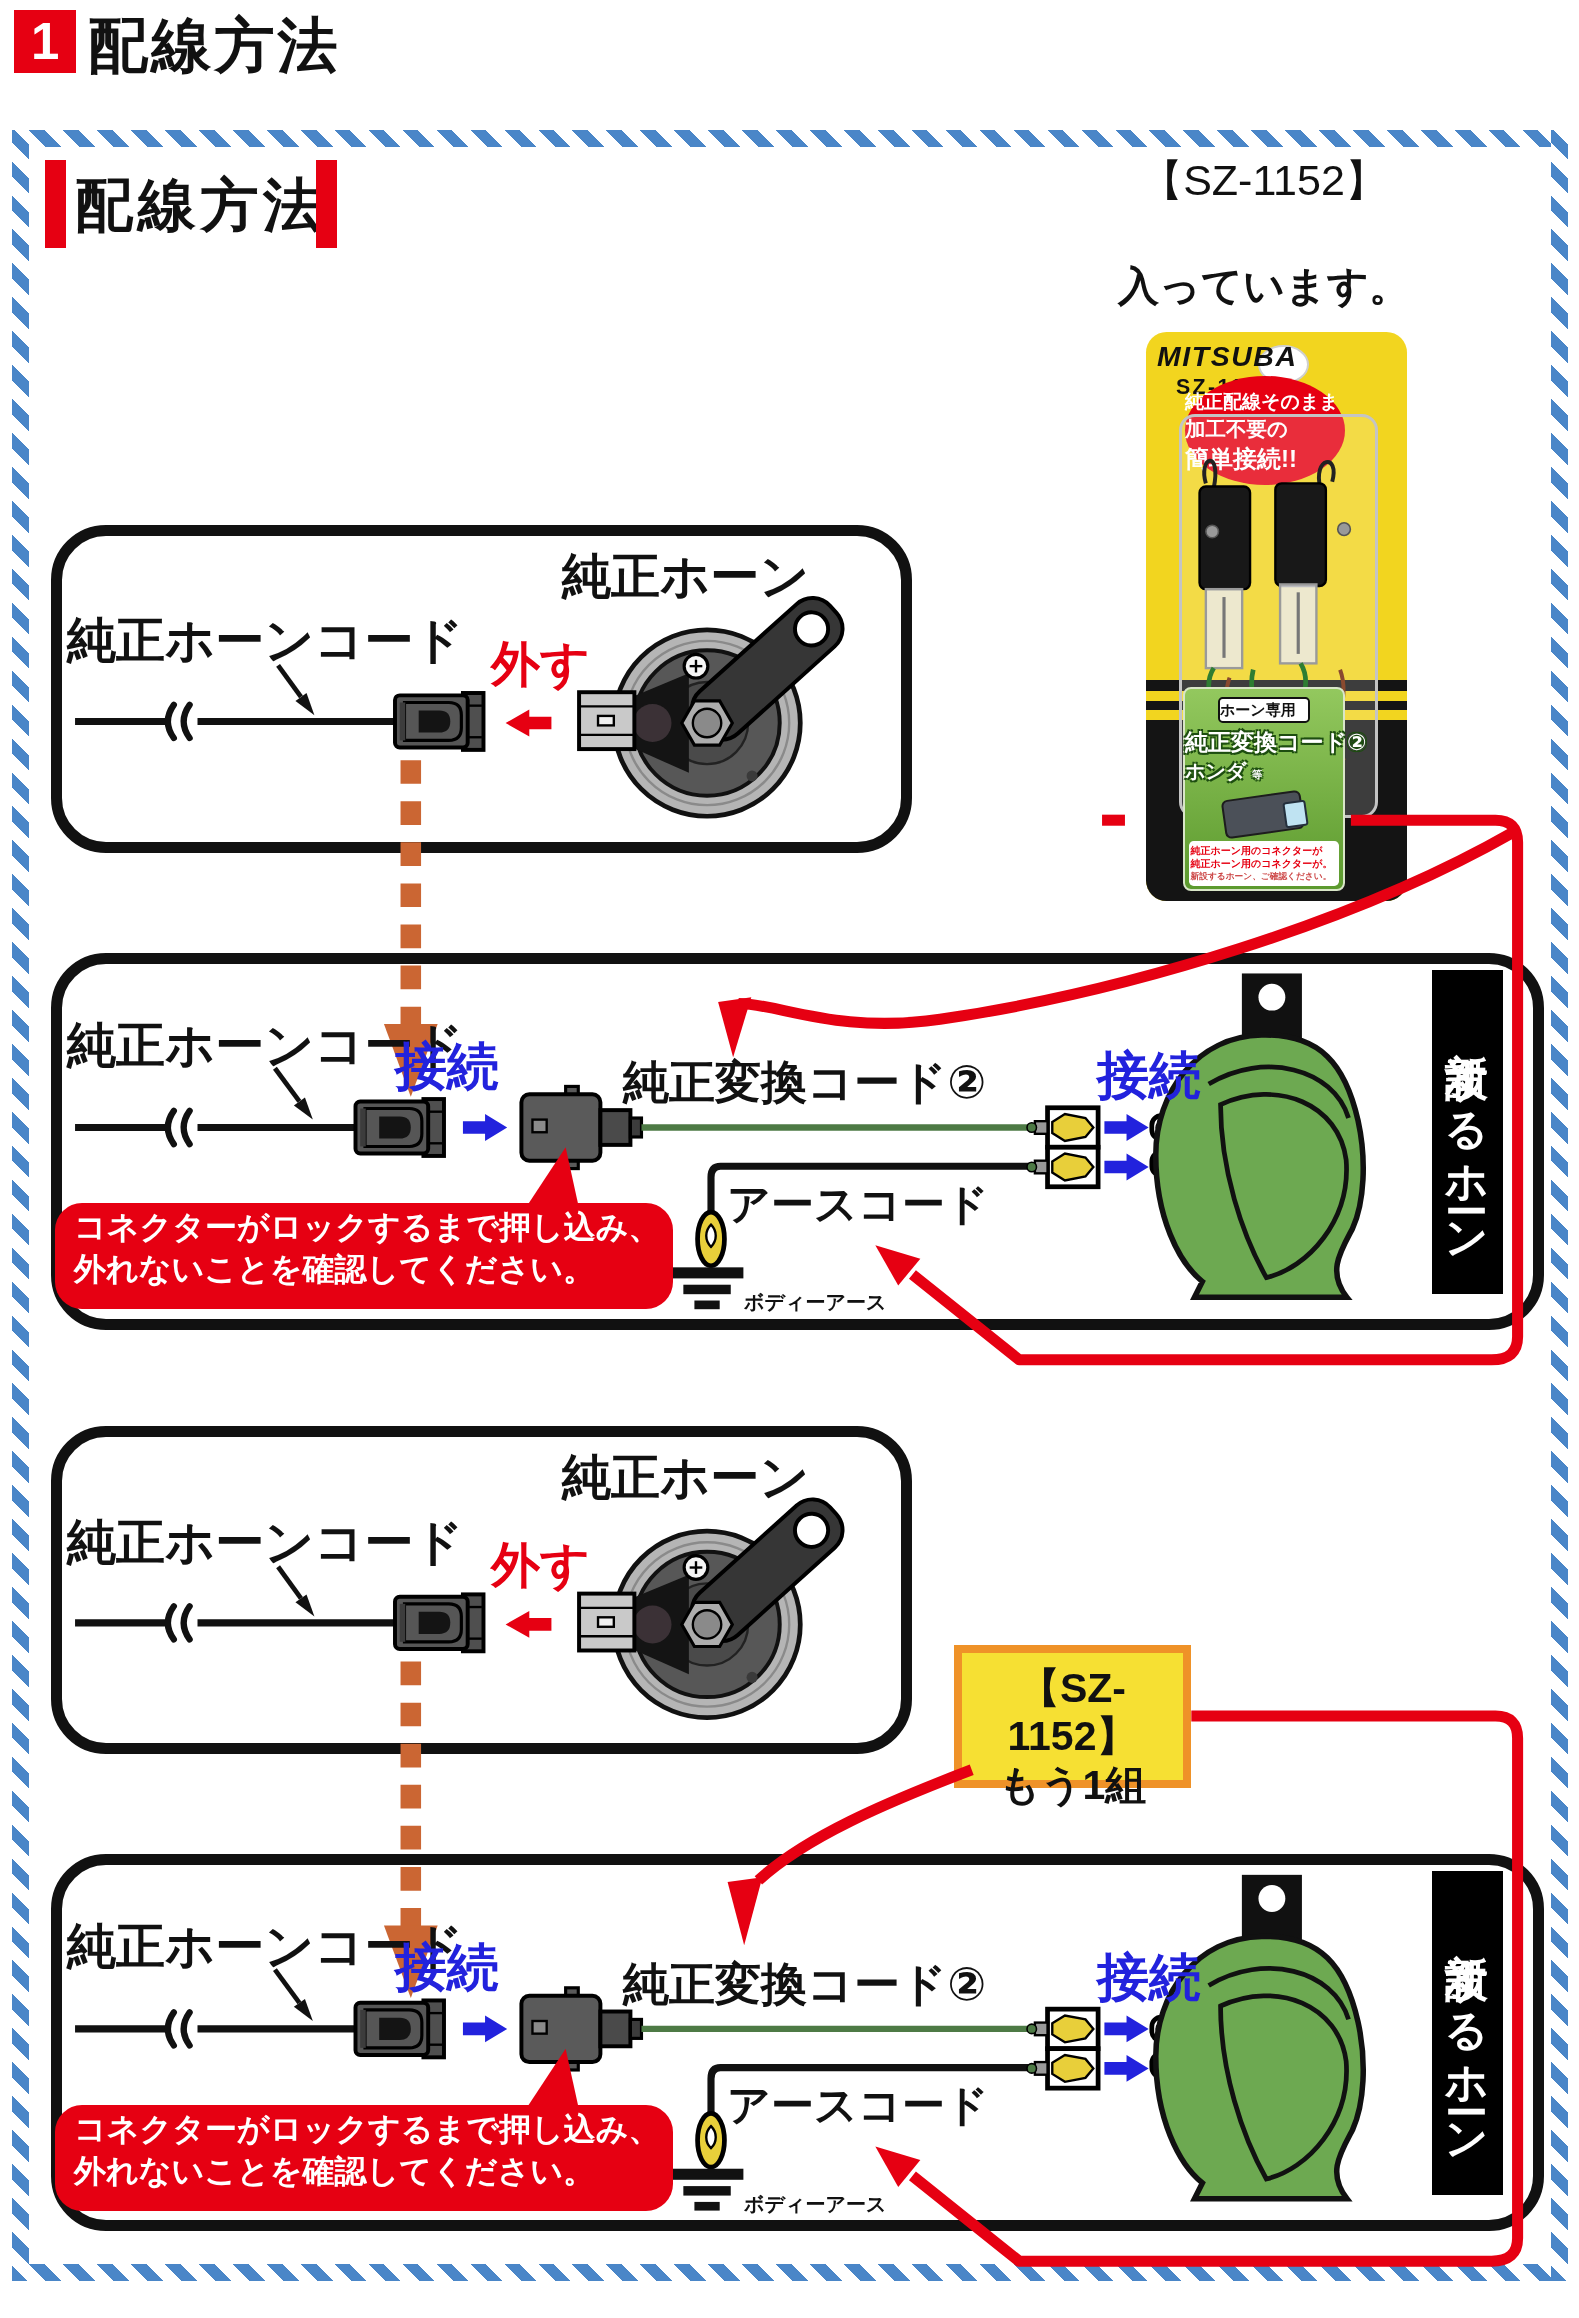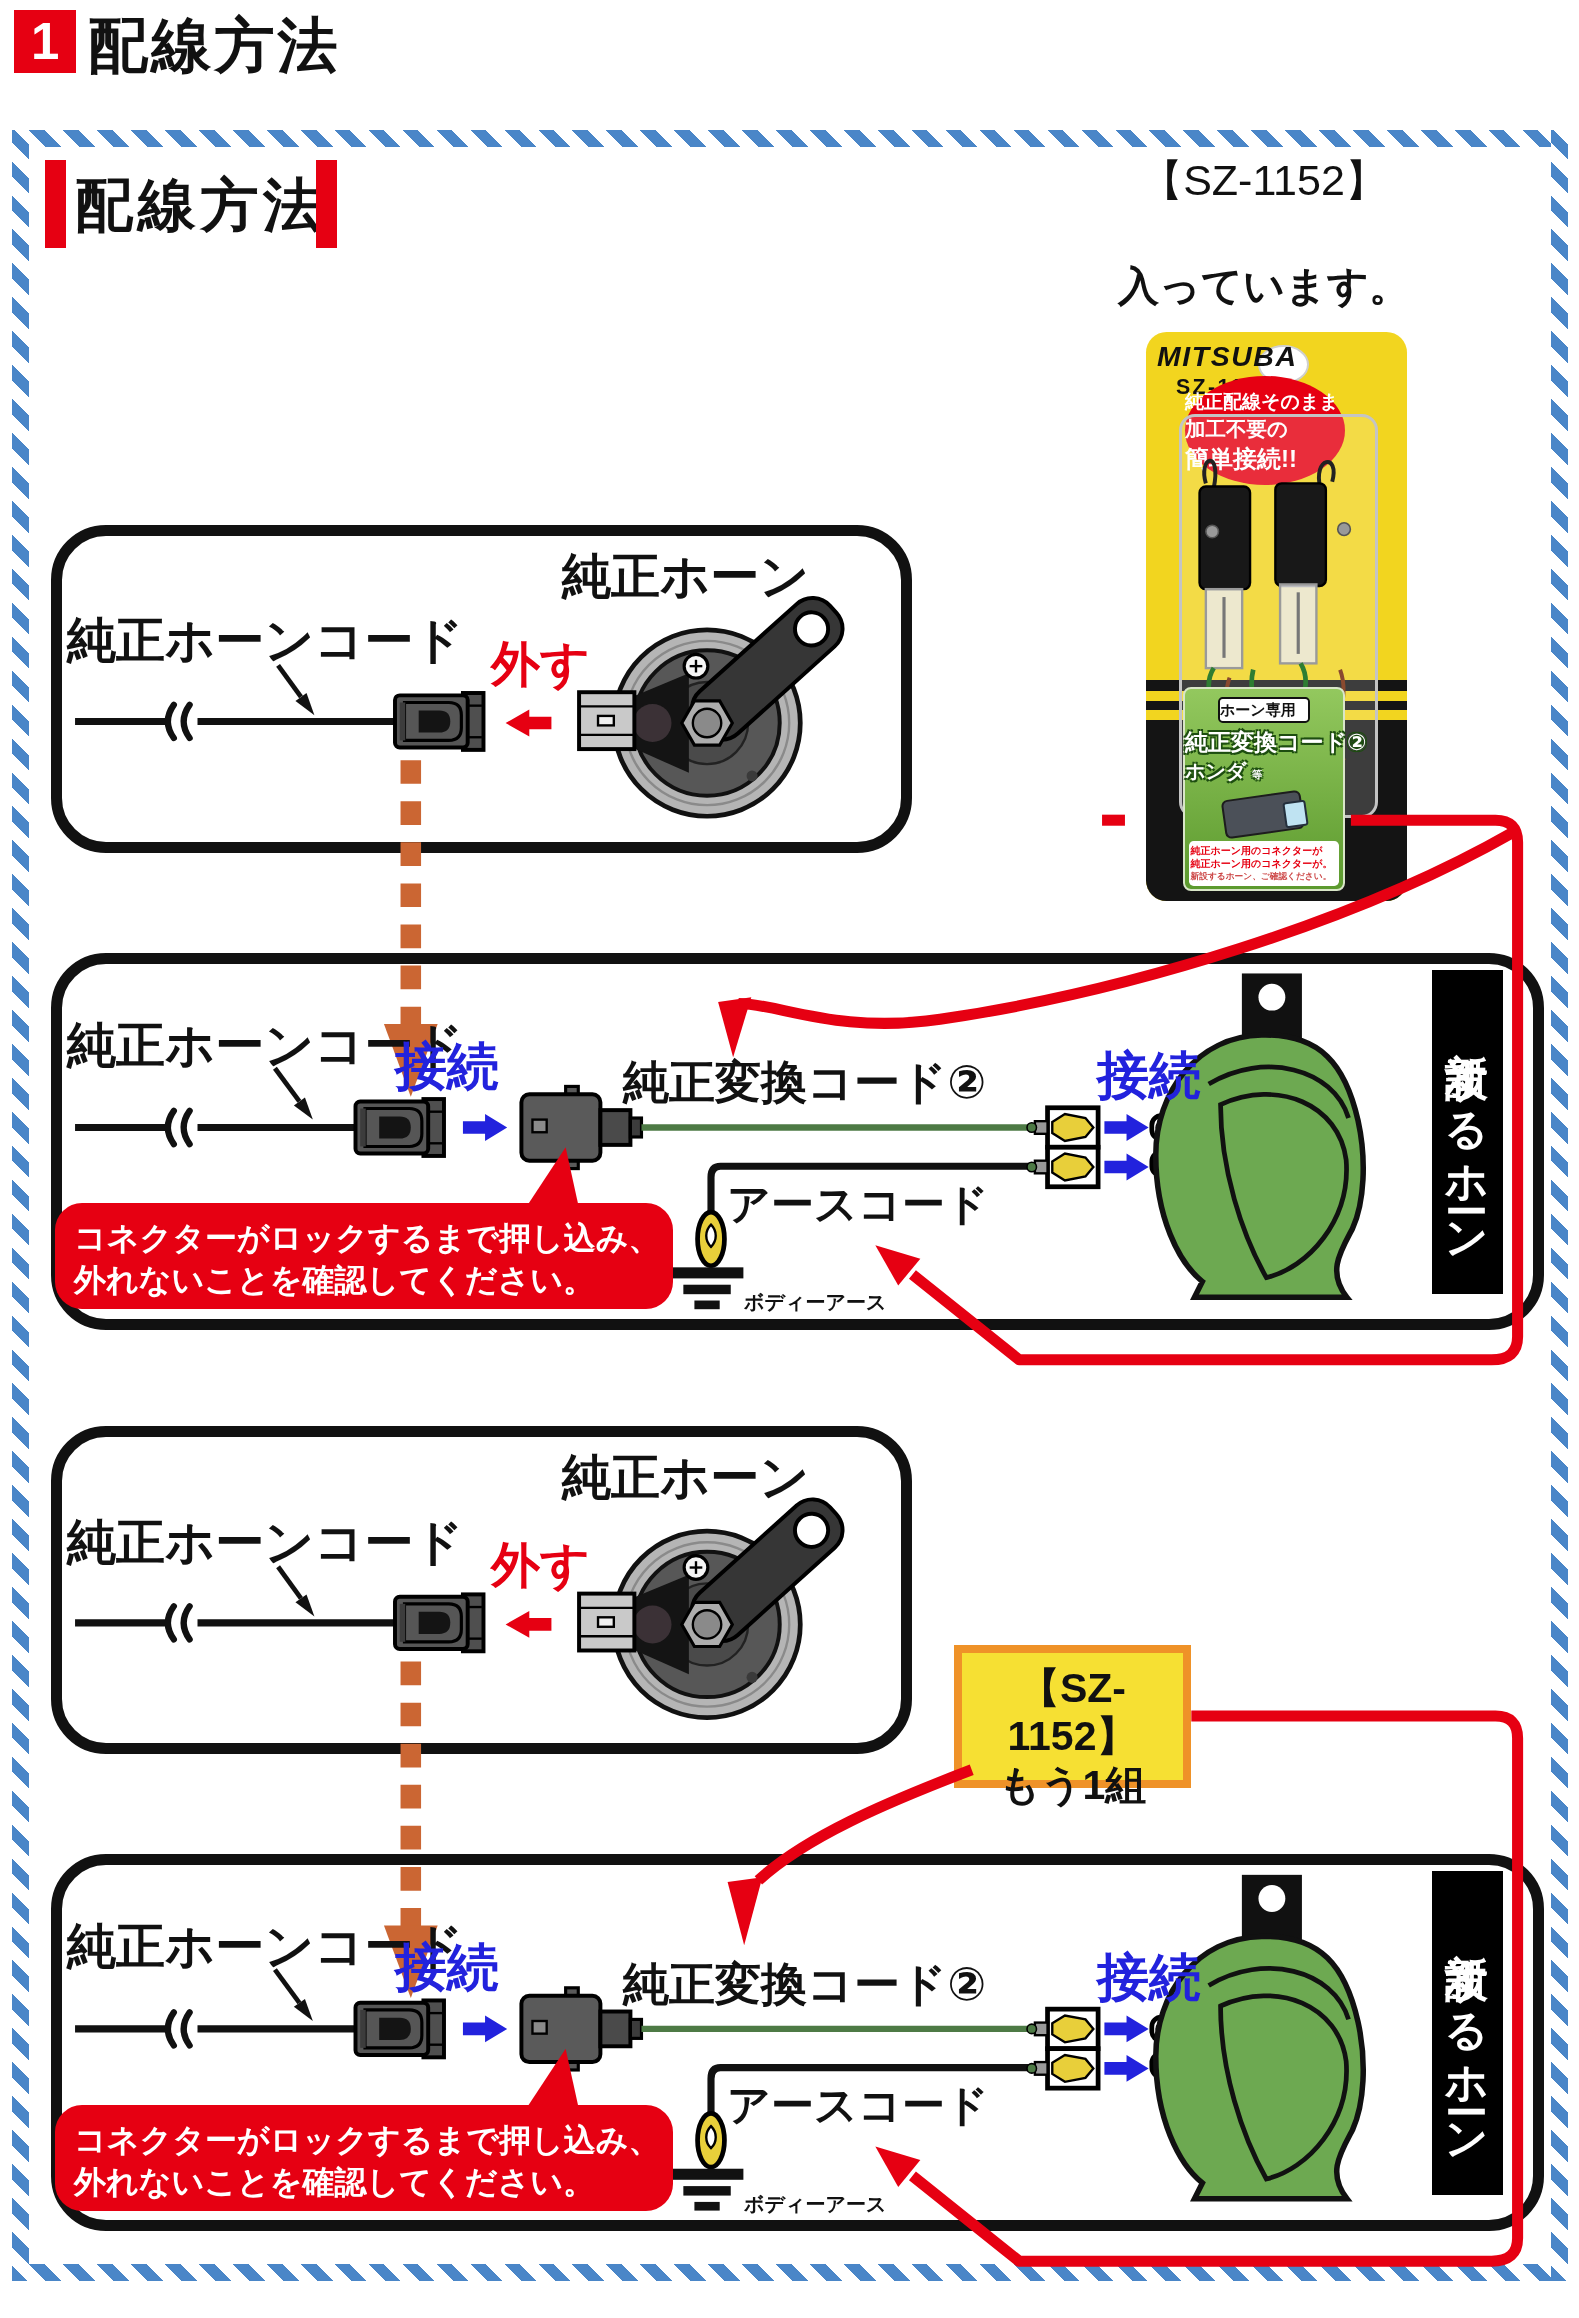--- a/index.html
+++ b/index.html
@@ -27,21 +27,21 @@
   .lbl{z-index:3;font-weight:bold;white-space:nowrap;}
   .lbl.k62{font-size:49px;}
   .lbl.red{color:#e60012;}
   .lbl.blue{color:#2222dd;font-size:52px;}
   .conv-lbl{font-size:46px;}
   .earth-lbl{font-size:43px;}
   .bearth-lbl{font-size:20px;}
   .new-horn{background:#000;color:#fff;z-index:3;display:flex;align-items:center;justify-content:center;
             writing-mode:vertical-rl;text-orientation:upright;font-size:43px;font-weight:bold;letter-spacing:4.7px;}
   .bubble{background:#e60012;border-radius:27px;color:#fff;font-weight:bold;font-size:32px;
-          line-height:1.32;padding:14px 19px;z-index:3;box-sizing:border-box;white-space:nowrap;}
+          line-height:1.32;padding:3px 19px;z-index:3;box-sizing:border-box;white-space:nowrap;}
   .ynote{background:#f6e033;border:8px solid #ef9228;z-index:4;text-align:center;box-sizing:border-box;
          font-weight:bold;font-size:41px;line-height:1.18;padding-top:11px;}
   
   .pkg{left:1126px;top:332px;width:261px;height:603px;z-index:4;margin-left:20px;}
   .pkg-card{position:absolute;left:0;top:0;width:261px;height:569px;background:#f2d51f;border-radius:20.5px;}
   .pkg-black{position:absolute;left:0;top:348px;width:261px;height:221px;background:#141414;border-radius:0 0 20.5px 20.5px;}
   .pkg-stripe{position:absolute;left:0;width:261px;height:9.5px;background:#f2d51f;}
   .pkg-hole{position:absolute;left:112px;top:12.6px;width:47px;height:35px;background:#fff;border:2.4px solid #cfcfcf;border-radius:50%;}
   .pkg-brand{position:absolute;left:11px;top:8px;font-size:28.4px;font-weight:bold;font-style:italic;letter-spacing:1.6px;}
   .pkg-model{position:absolute;left:30px;top:43px;font-size:21.3px;font-weight:bold;letter-spacing:2.4px;}

